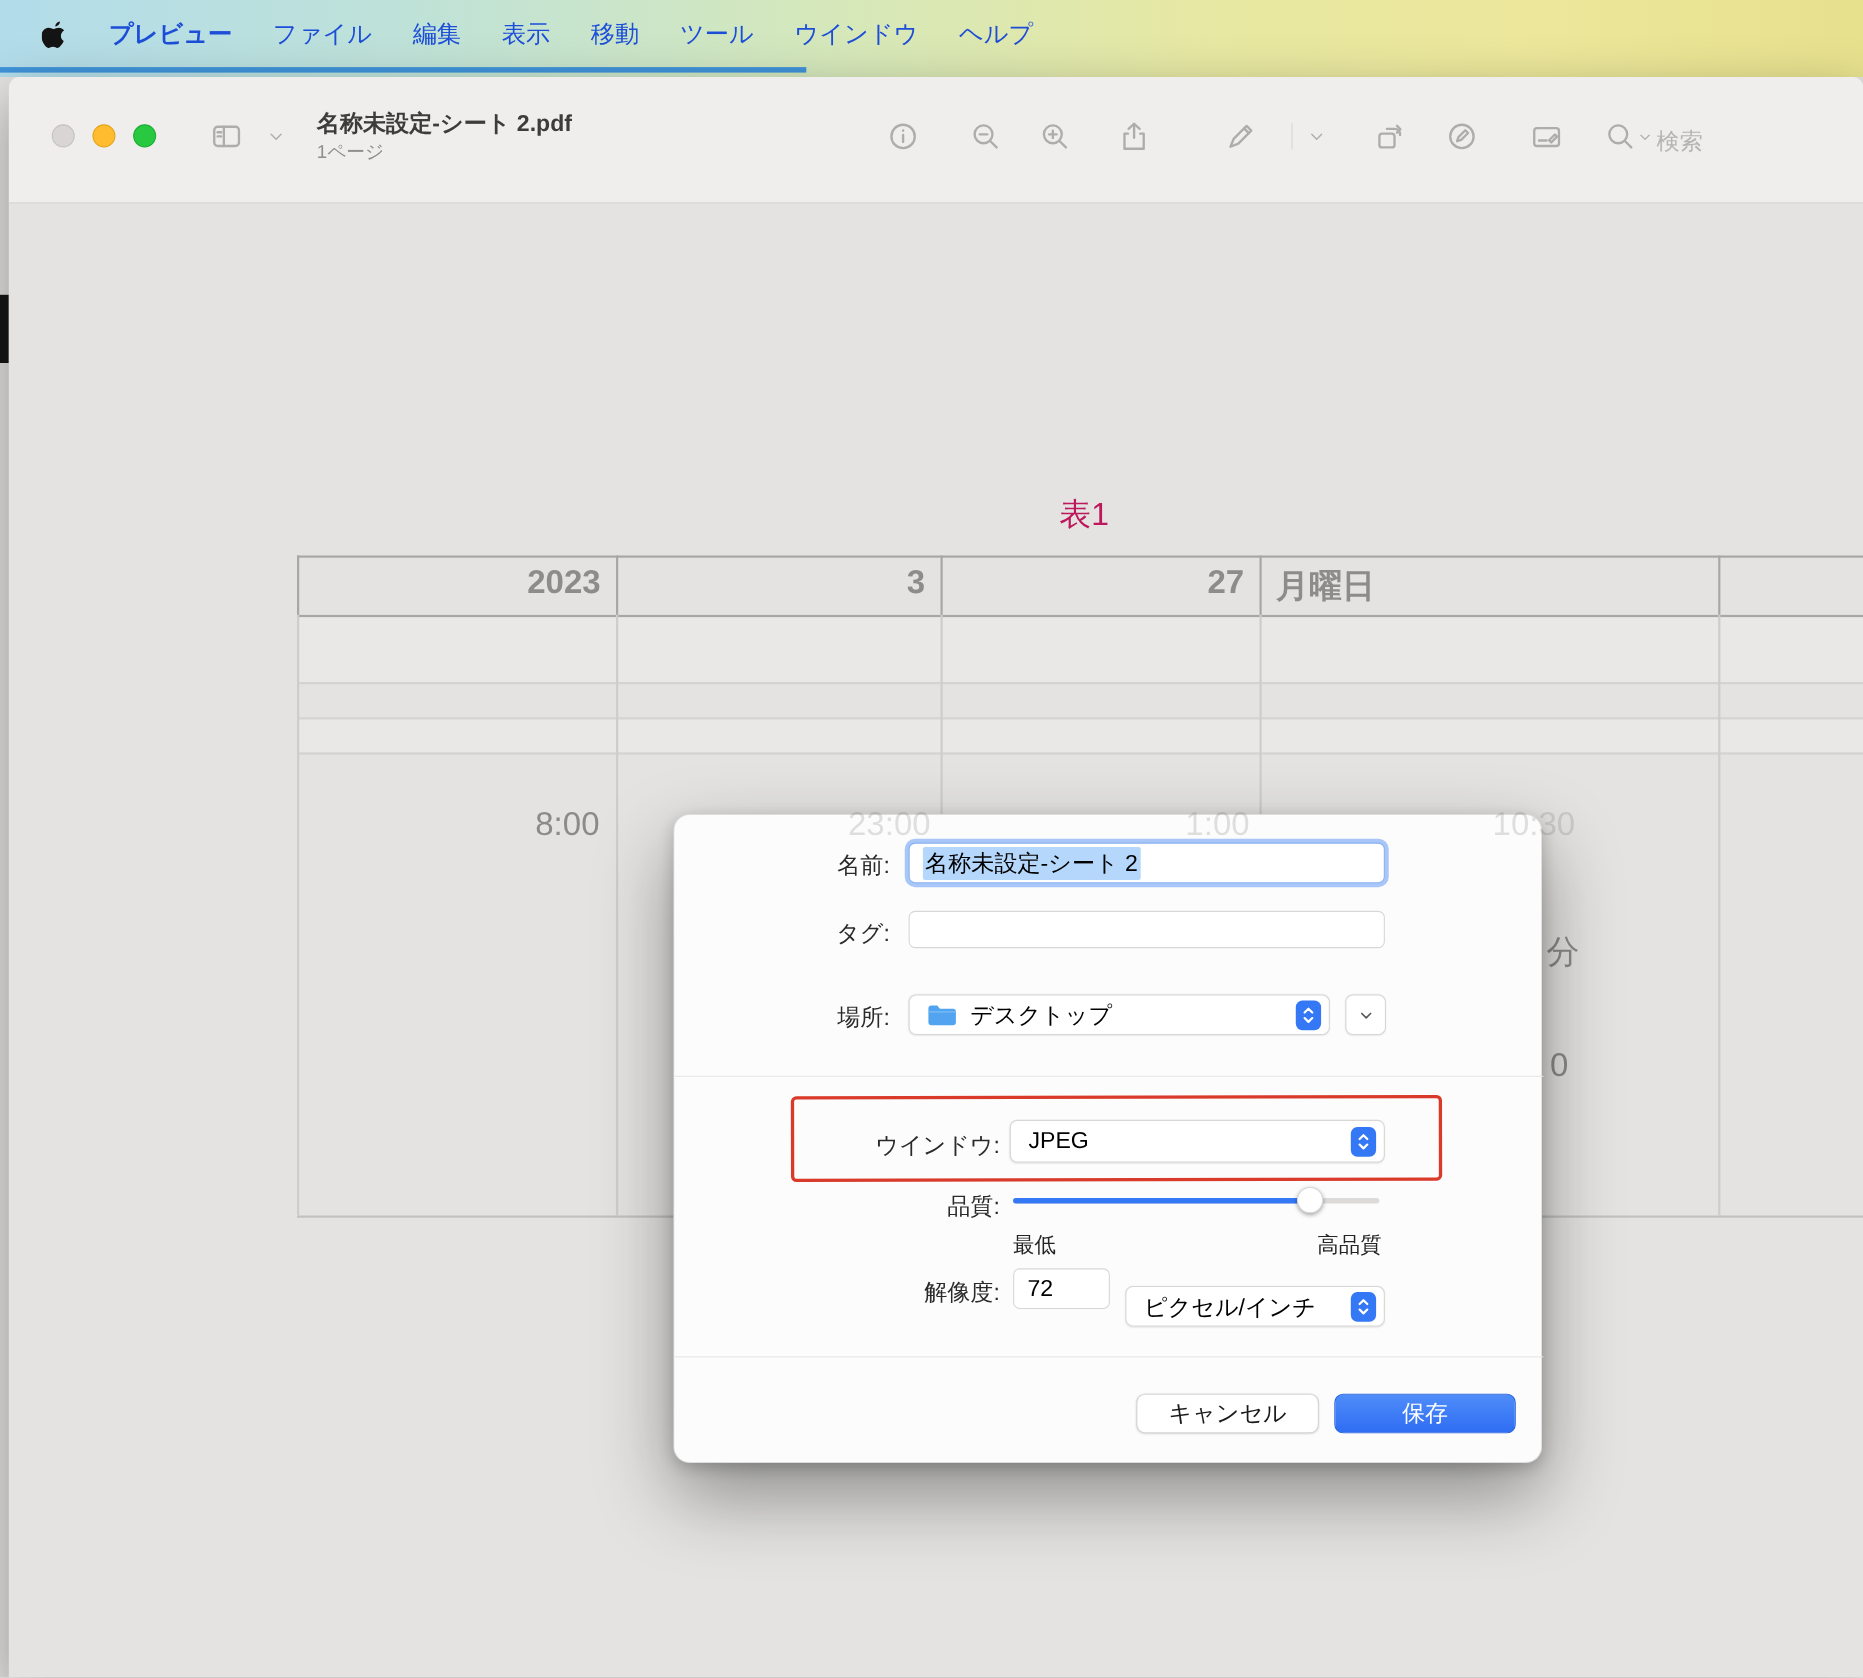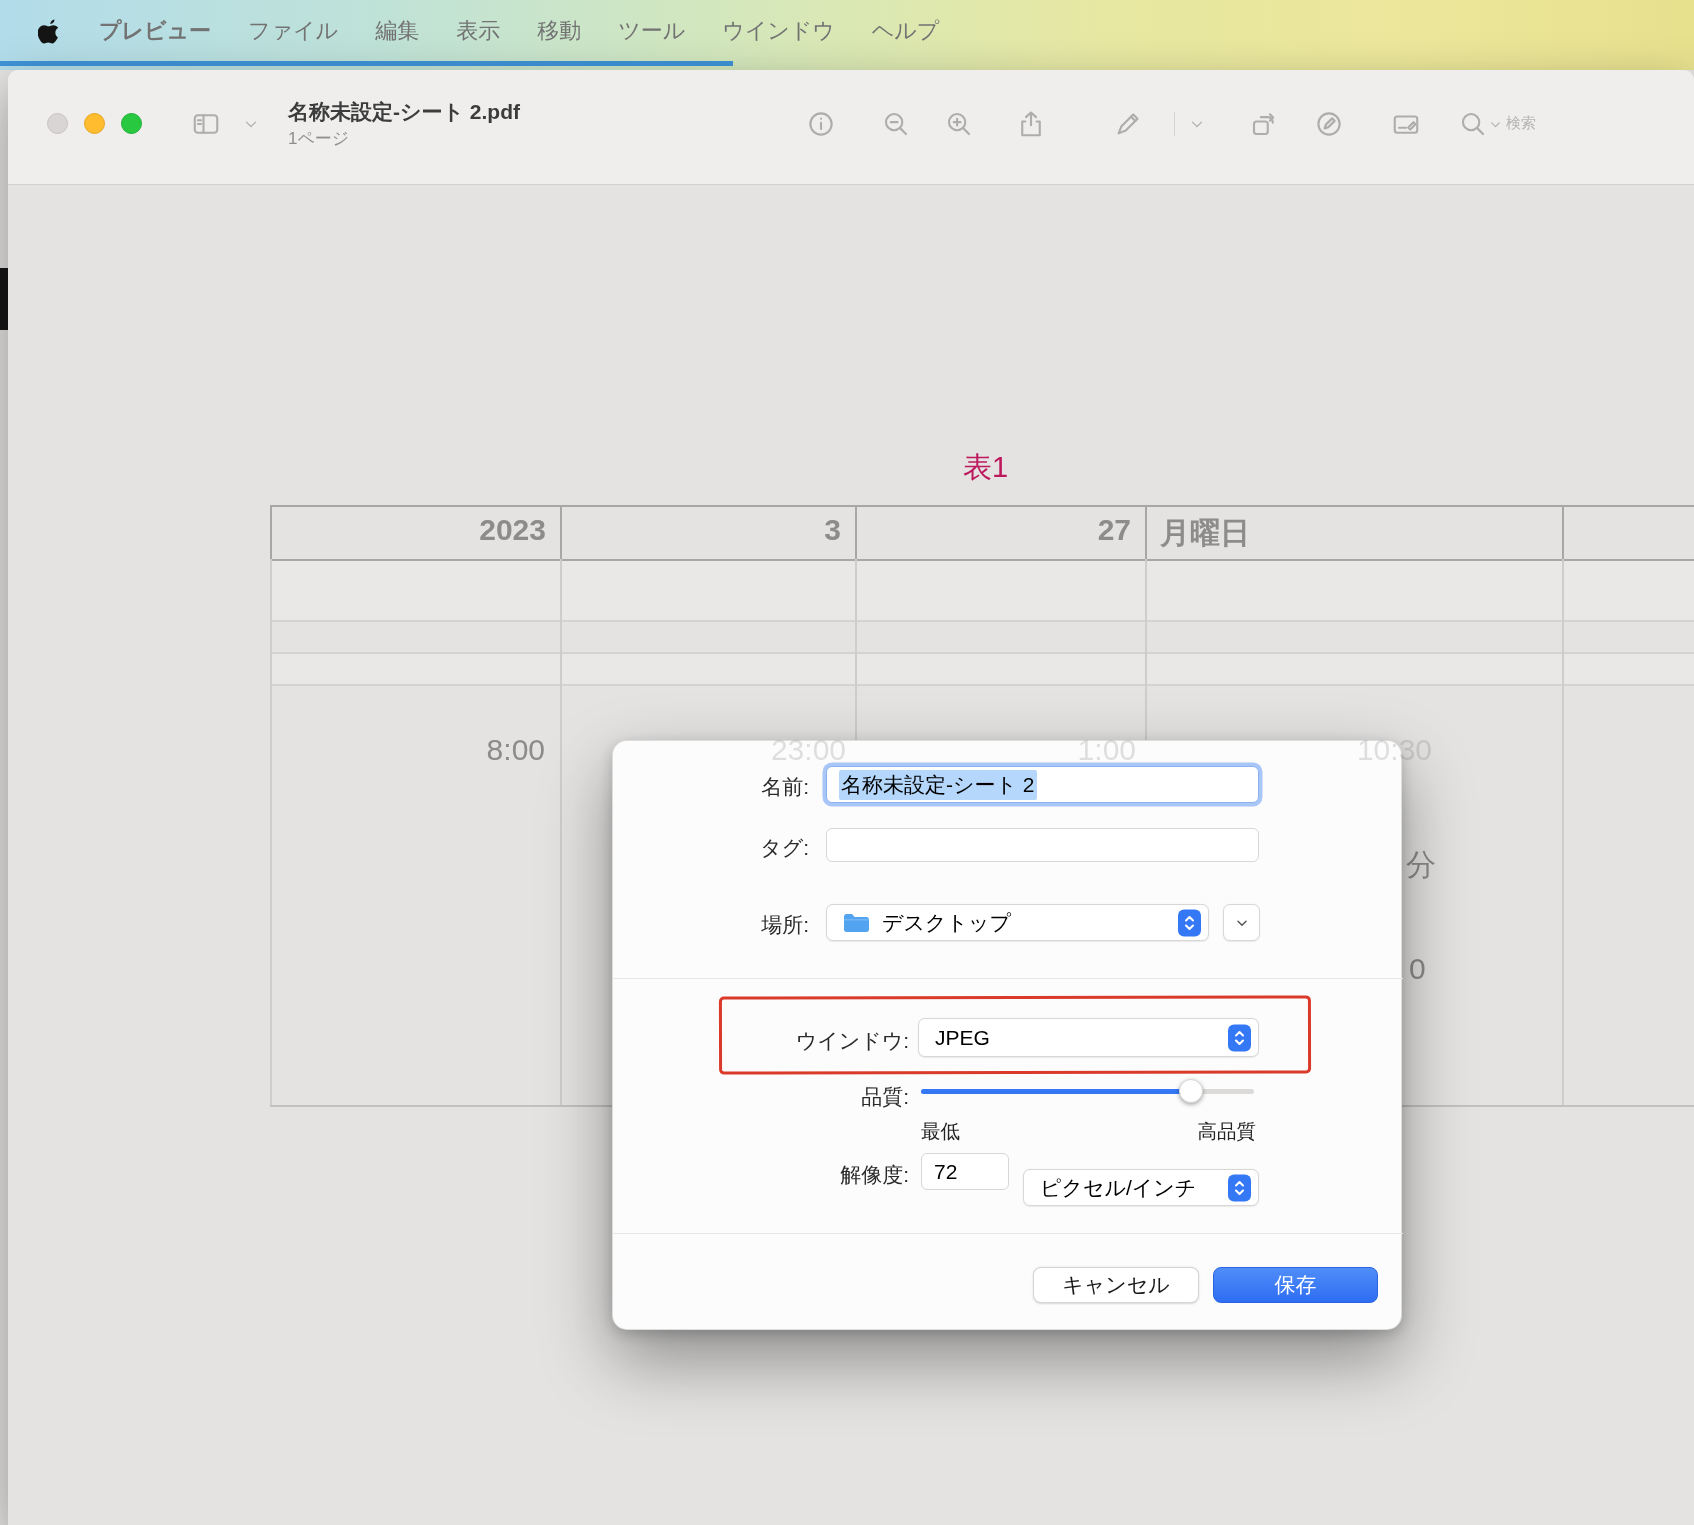--- a/index.html
+++ b/index.html
@@ -12,21 +12,21 @@
   .abs { position:absolute; }
 
   
   .desktop-top {
     left:0; top:0; width:1694px; height:70px;
     background:linear-gradient(90deg,#b2dcea 0%,#bfe2d8 22%,#d6e8ba 45%,#e7e8a2 65%,#ece79b 82%,#e7e18e 100%);
   }
   .menubar {
     left:0; top:0; width:1694px; height:62px;
     display:flex; align-items:center; gap:37px; padding-left:38px;
-    font-size:22px; color:#737373;
+    font-size:22px; color:#1d4ed8;
   }
   .menubar .app-name { font-weight:700; }
   .menu-item { cursor:default; white-space:nowrap; }
   .apple-logo svg { width:24px; height:28px; display:block; }
   .bg-window-edge { left:0; top:61px; width:733px; height:5px; background:#3f93d8; }
   .bg-dark-sliver { left:0; top:268px; width:8px; height:62px; background:#161616; }
 
   
   .window {
     left:8px; top:70px; width:1686px; height:1455px;
@@ -42,21 +42,21 @@
   .tl.close { left:39px; background:#d8d5d4; border:1px solid #c6c3c2; }
   .tl.min   { left:76px; background:#febc2e; border:1px solid #e5a620; }
   .tl.zoom  { left:113px; background:#28c840; border:1px solid #1faf36; }
 
   .win-title { left:280px; top:28px; font-size:21px; font-weight:700; color:#3c3c3c; }
   .win-subtitle { left:280px; top:57px; font-size:17px; color:#8f8e8d; }
 
   .tbicon { width:36px; height:36px; top:36px; display:flex; align-items:center; justify-content:center; }
   .tbicon svg { width:30px; height:30px; stroke:#aeadac; stroke-width:1.7; fill:none; stroke-linecap:round; stroke-linejoin:round; }
   .tb-sep { top:42px; width:1px; height:24px; background:#d6d5d4; }
-  .search-label { top:44px; font-size:15px; color:#b5b4b3; }
+  .search-label { top:44px; font-size:21px; color:#b5b4b3; }
 
   
   .doc-text { color:#8c8b8a; font-size:30px; }
   .table-title { font-size:29px; color:#be185d; }
   .hline { height:1.5px; background:#d4d3d2; }
   .hline.strong { background:#a8a7a6; }
   .hline.bottom { background:#c2c1c0; }
   .vline { width:1.5px; background:#cecdcc; }
   .vline.header { background:#a8a7a6; }
   .band { background:rgba(255,255,255,.2); }

